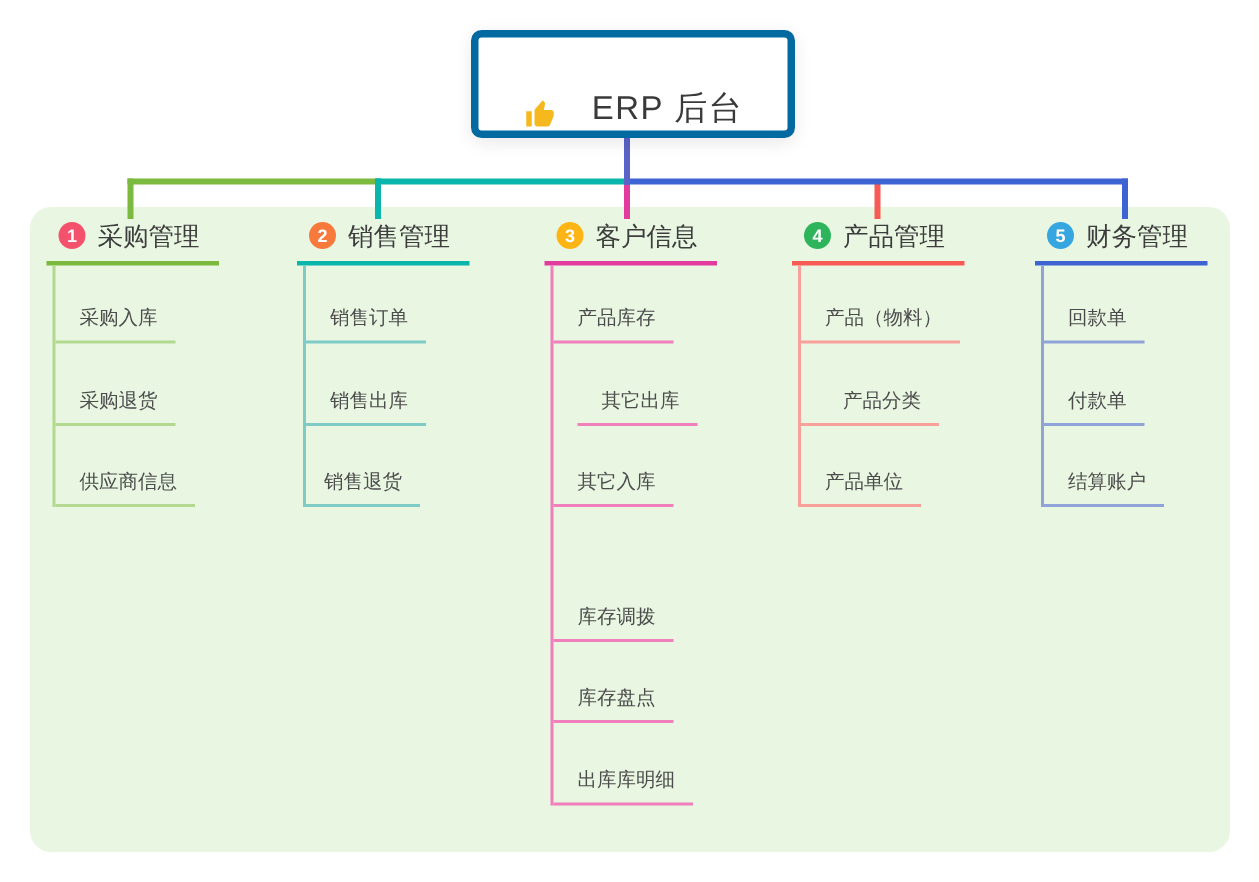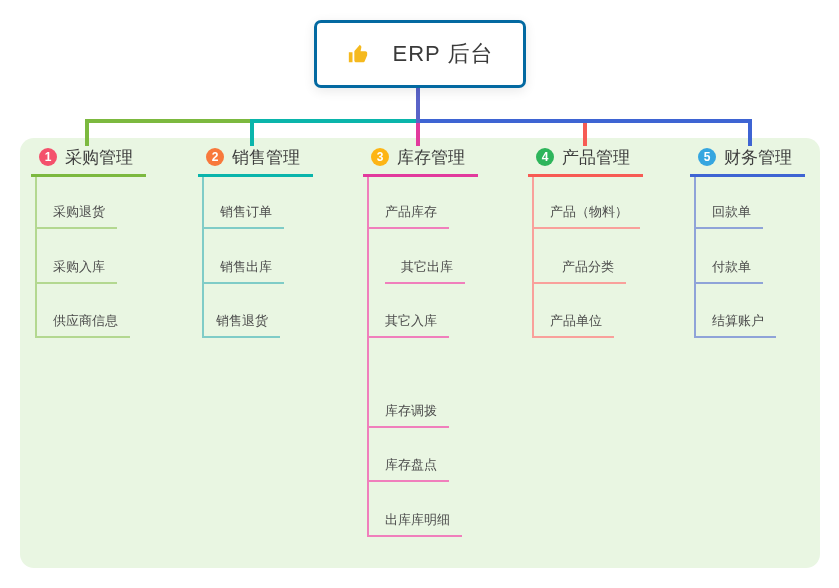--- a/index.html
+++ b/index.html
@@ -5,23 +5,23 @@
   html,body{margin:0;padding:0;background:#ffffff;}
   .stage{position:relative;width:839px;height:588px;background:#ffffff;overflow:hidden;
          font-family:"Liberation Sans","DejaVu Sans",sans-serif;}
 
   
   .panel{position:absolute;left:20px;top:138px;width:800px;height:430px;
          border-radius:14px;background:var(--panel-bg,#e9f6e2);}
 
   
   .root-card{position:absolute;left:314px;top:20px;width:206px;height:62px;
-             background:#ffffff;border:3px solid #0369a1;border-radius:7px;
+             background:#ffffff;border:5px solid #0369a1;border-radius:7px;
              box-shadow:0 3px 12px rgba(0,0,0,0.09);
-             display:flex;align-items:center;justify-content:center;gap:24px;}
+             display:flex;align-items:flex-end;justify-content:center;gap:24px;}
   .root-card .root-label{font-size:22px;color:#3a3a3a;letter-spacing:1px;}
   .root-card svg{display:block;}
 
   
   .line{position:absolute;}
 
   
   .col{position:absolute;top:146px;width:130px;}
   .col-1{left:31px;} .col-2{left:198px;} .col-3{left:363px;} .col-4{left:528px;} .col-5{left:690px;}
 
@@ -68,42 +68,42 @@
     <span class="root-label" style="color: rgb(58, 58, 58);">ERP 后台</span>
   </div>
 
   <div id="branches">
     <div class="col col-1">
       <div class="branch-header" style="border-bottom-color: rgb(124, 185, 63);">
         <span class="badge" style="background: rgb(244, 81, 108);">1</span>
         <span class="branch-label">采购管理</span>
       </div>
       <ul class="children" style="border-left-color: rgb(179, 216, 144);">
+          <li style="border-bottom-color: rgb(179, 216, 144);">采购入库</li>
           <li style="border-bottom-color: rgb(179, 216, 144);">采购退货</li>
-          <li style="border-bottom-color: rgb(179, 216, 144);">采购入库</li>
           <li style="border-bottom-color: rgb(179, 216, 144);">供应商信息</li>
         </ul>
     </div>
 
     <div class="col col-2">
       <div class="branch-header" style="border-bottom-color: rgb(10, 181, 171);">
         <span class="badge" style="background: rgb(248, 121, 60);">2</span>
         <span class="branch-label">销售管理</span>
       </div>
       <ul class="children" style="border-left-color: rgb(127, 204, 199);">
           <li style="border-bottom-color: rgb(127, 204, 199);">销售订单</li>
           <li style="border-bottom-color: rgb(127, 204, 199);">销售出库</li>
           <li style="border-bottom-color: rgb(127, 204, 199); padding-left: 12px;">销售退货</li>
         </ul>
     </div>
 
     <div class="col col-3">
       <div class="branch-header" style="border-bottom-color: rgb(226, 58, 157);">
         <span class="badge" style="background: rgb(253, 181, 21);">3</span>
-        <span class="branch-label">库存管理</span>
+        <span class="branch-label">客户信息</span>
       </div>
       <ul class="children" style="border-left-color: rgb(240, 127, 188);">
           <li style="border-bottom-color: rgb(240, 127, 188);">产品库存</li>
           <li style="border-bottom-color: rgb(240, 127, 188); margin-left: 16px;">其它出库</li>
           <li style="border-bottom-color: rgb(240, 127, 188);">其它入库</li>
           <li style="border-bottom-color: rgb(240, 127, 188); margin-top: 35px;">库存调拨</li>
           <li style="border-bottom-color: rgb(240, 127, 188);">库存盘点</li>
           <li style="border-bottom-color: rgb(240, 127, 188);">出库库明细</li>
         </ul>
     </div>

